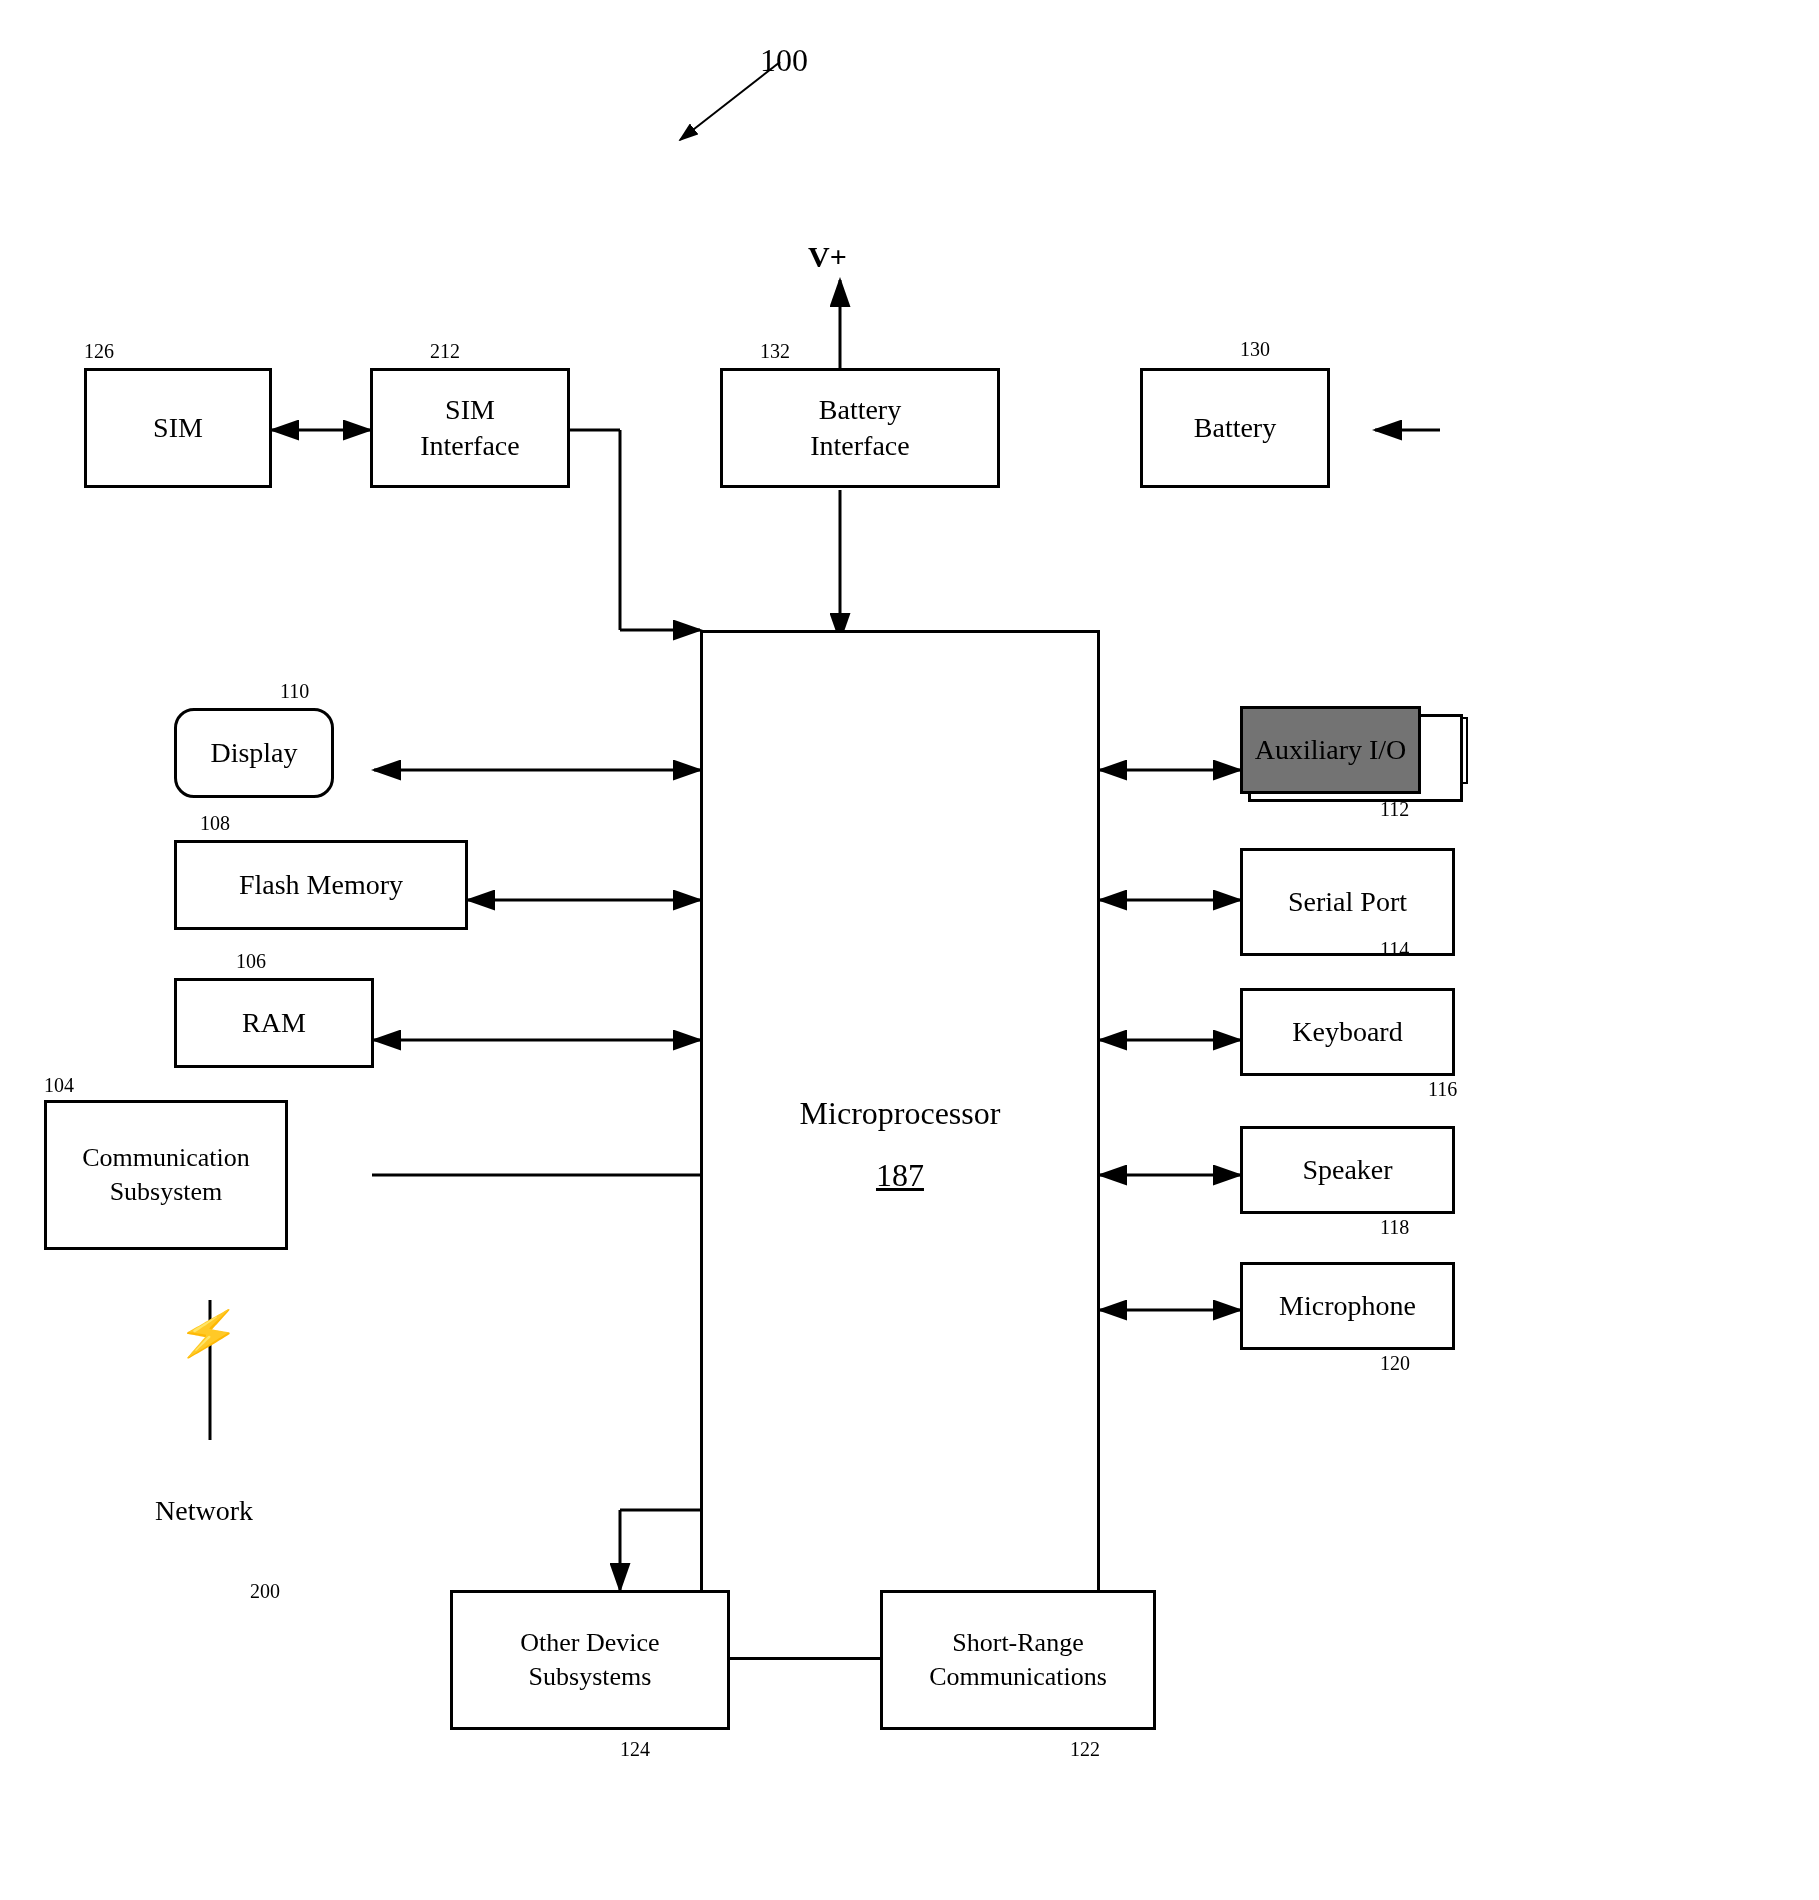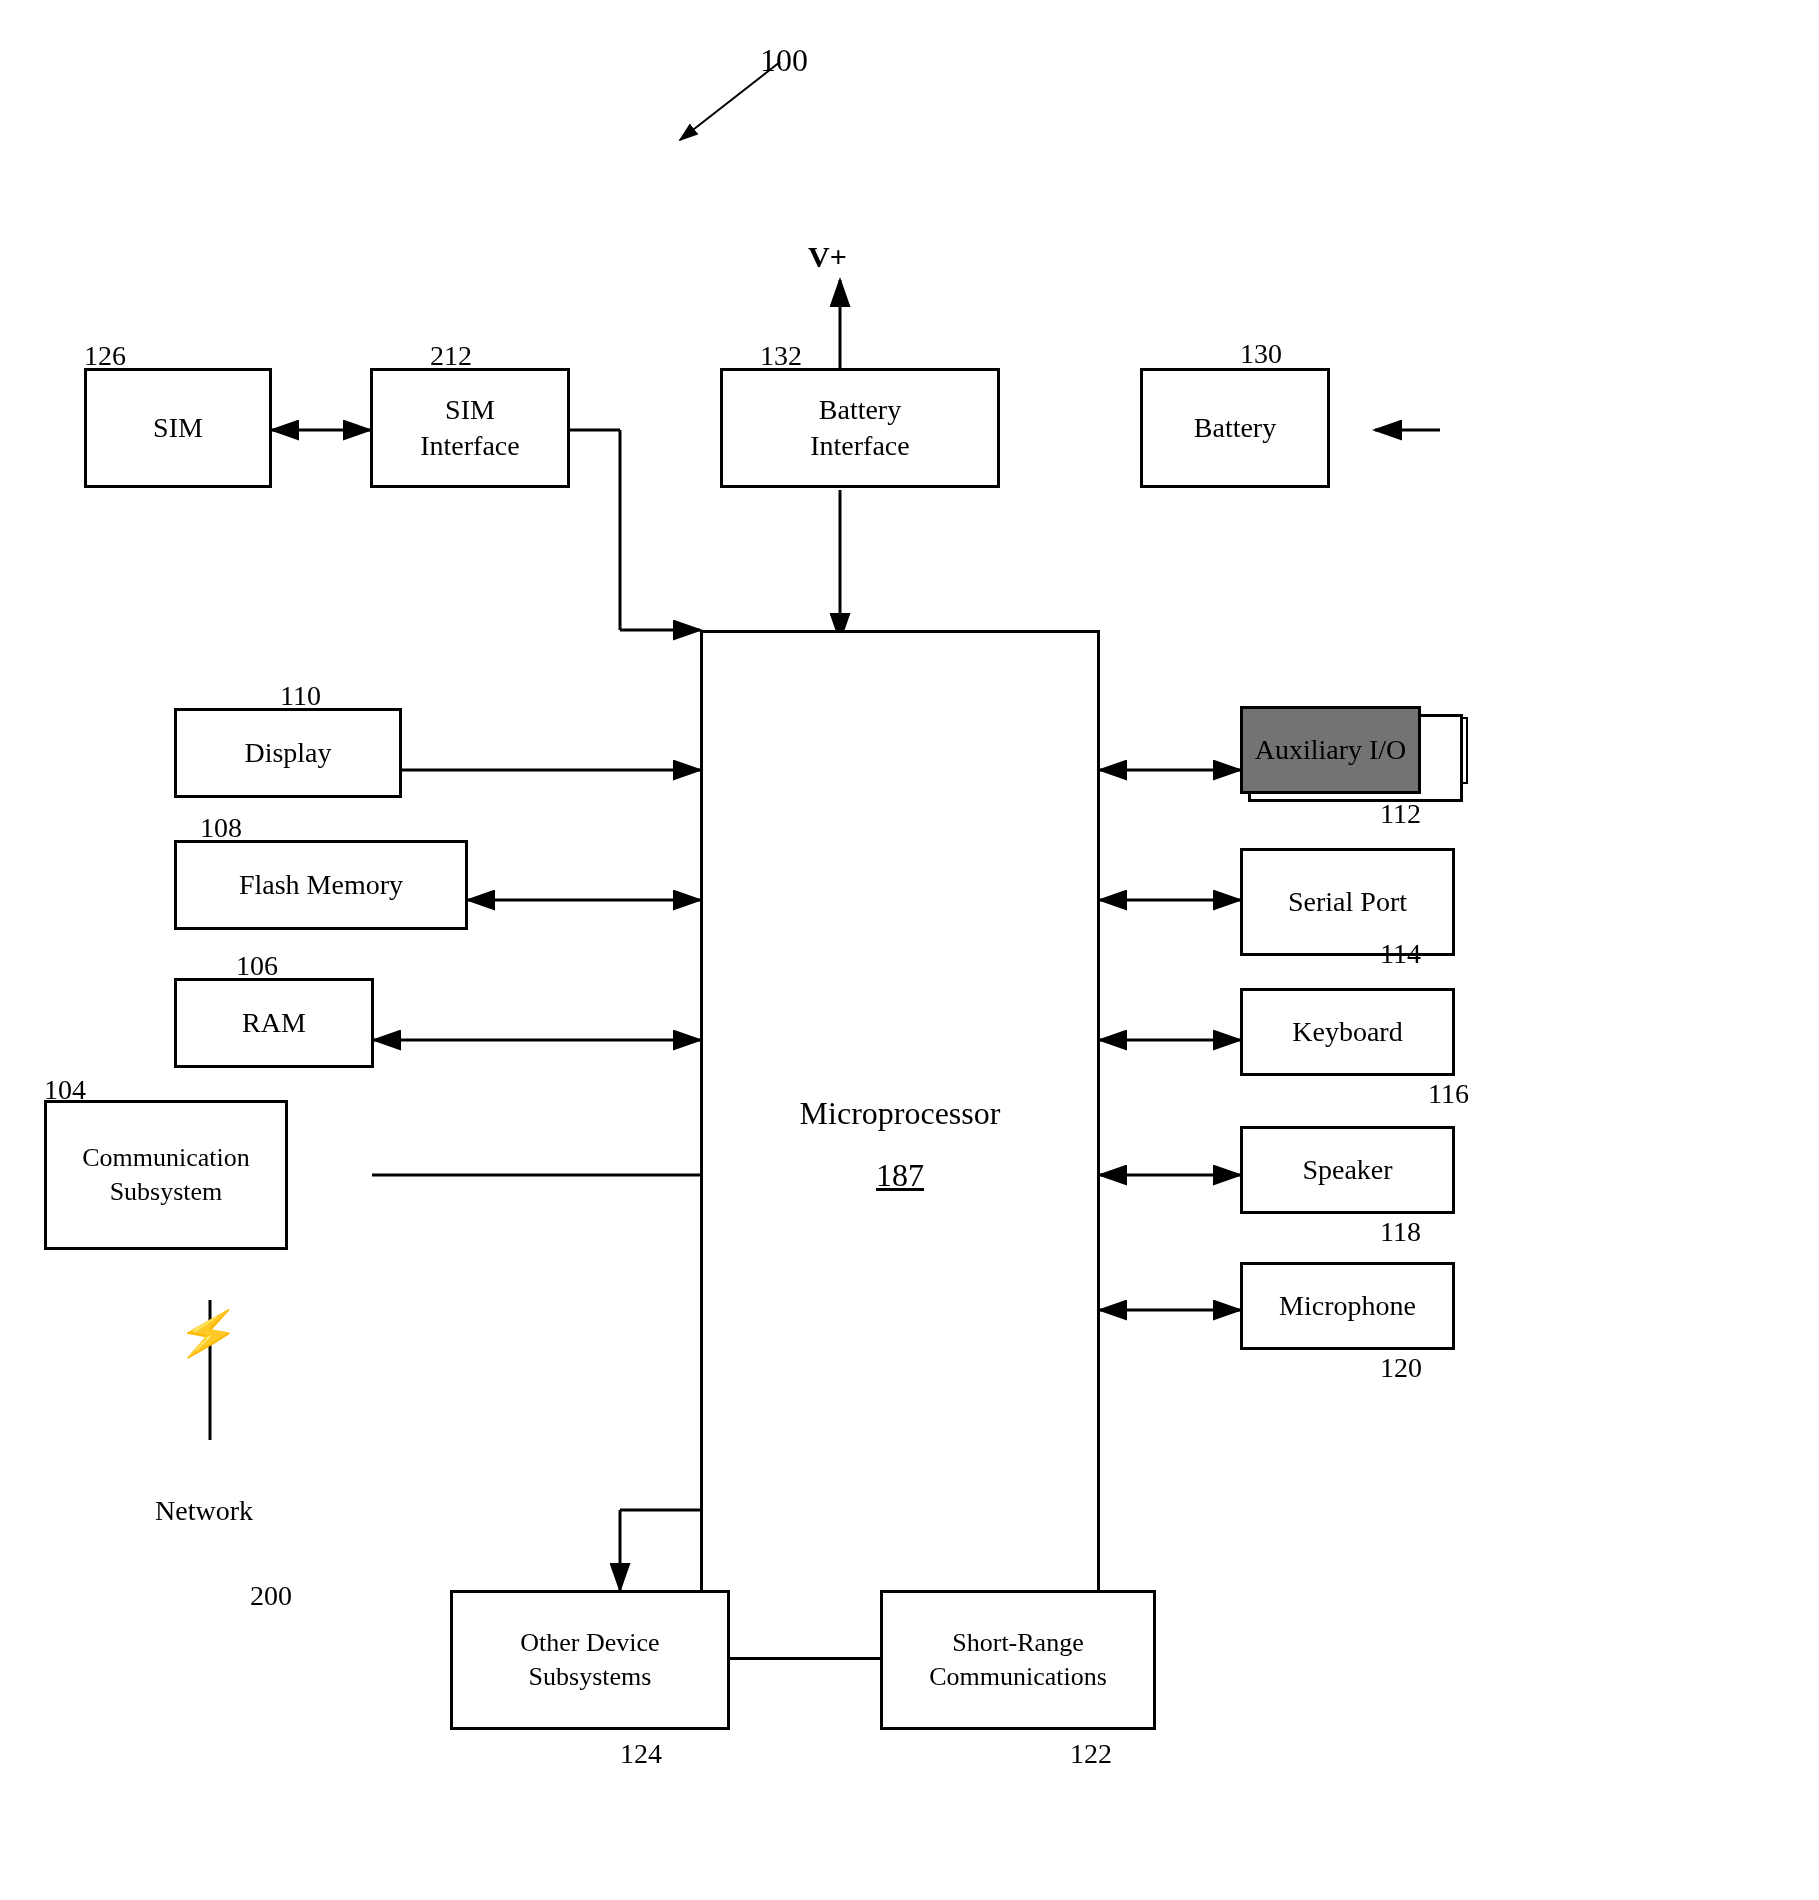--- a/index.html
+++ b/index.html
@@ -30,21 +30,21 @@
       display: flex;
       align-items: center;
       justify-content: center;
       text-align: center;
       font-size: 28px;
       font-weight: normal;
       line-height: 1.3;
     }
     .label {
       position: absolute;
-      font-size: 28px;
+      font-size: 20px;
       font-family: 'Times New Roman', Times, serif;
     }
   </style>
 </head>
 <body>
 
 <div class="diagram-container">
 
   <div class="label" style="left:760px; top:42px; font-size:32px;">100</div>
 
@@ -151,21 +151,21 @@
 
   <div class="label" style="left:808px; top:240px; font-size:30px; font-weight:bold;">V+</div>
 
   <div class="box" style="left:700px; top:630px; width:400px; height:1030px; font-size:32px;">
     <div style="display:flex; flex-direction:column; align-items:center; justify-content:center; height:100%;">
       <span>Microprocessor</span>
       <span style="text-decoration:underline; margin-top:20px; font-size:32px;">187</span>
     </div>
   </div>
 
-  <div class="box" style="left:174px; top:708px; width:228px; height:90px;">
+  <div class="box" style="left:174px; top:708px; width:160px; height:90px;border-radius:20px;">
     <span>Display</span>
   </div>
   <div class="label" style="left:280px; top:680px;">110</div>
 
   <div class="box" style="left:174px; top:840px; width:294px; height:90px;">
     <span>Flash Memory</span>
   </div>
   <div class="label" style="left:200px; top:812px;">108</div>
 
   <div class="box" style="left:174px; top:978px; width:200px; height:90px;">

